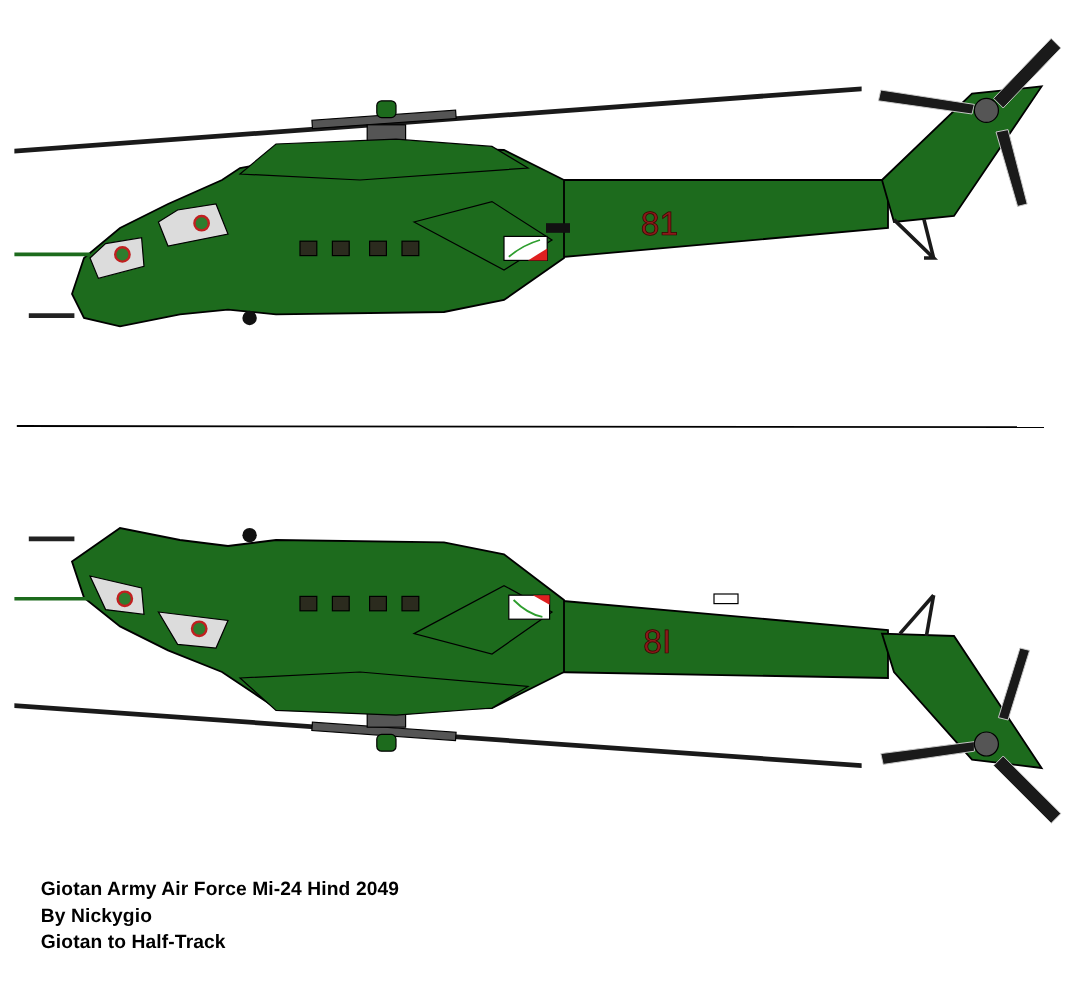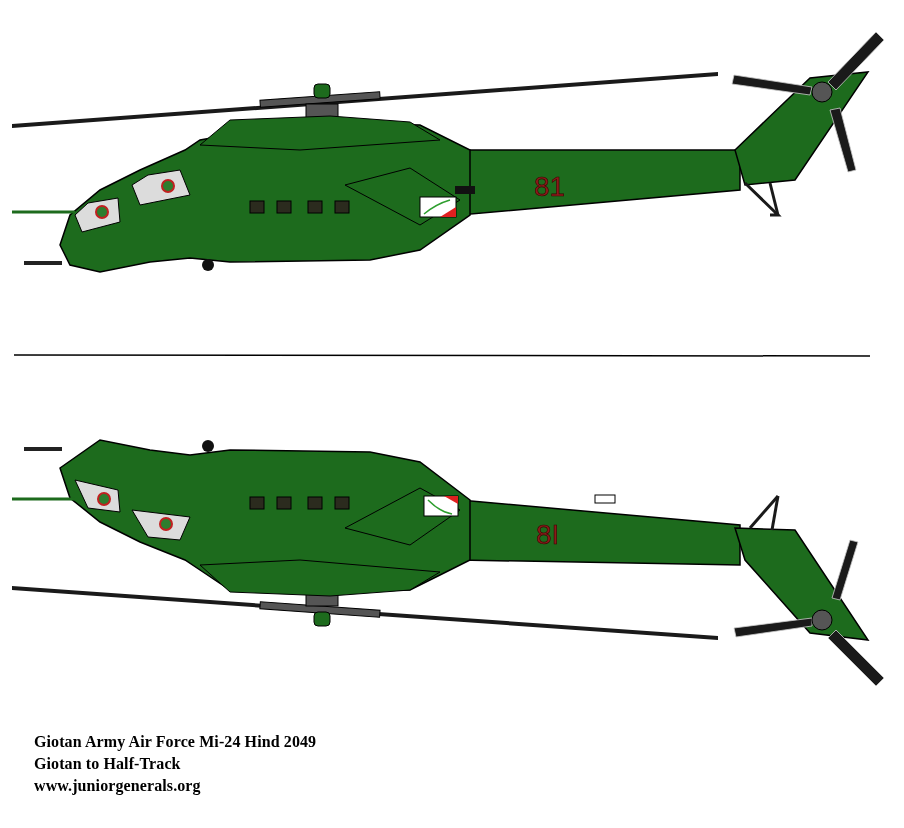--- a/index.html
+++ b/index.html
@@ -1,19 +1,19 @@
 <!DOCTYPE html>
 <html><head>
 <meta charset="utf-8">
 <style>
   html, body { margin:0; padding:0; background:#ffffff; }
   body { width:904px; height:828px; position:relative; overflow:hidden; font-family:"Liberation Sans", sans-serif; }
   .art { position:absolute; left:0; top:0; }
   .credits { position:absolute; left:34px; top:731px; }
-  .credits div { font-weight:bold; font-size:16px; line-height:22px; color:#000; letter-spacing:0.1px;font-family:Liberation Serif, serif; }
+  .credits div { font-weight:bold; font-size:16px; line-height:22px; color:#000; letter-spacing:0.1px; }
 </style>
 </head>
 <body>
 
 <svg class="art" width="904" height="828" viewBox="0 0 904 828">
 
   <g>
 
     <polygon points="12,124 718,72 718,76 12,128" fill="#1a1a1a"></polygon>
     <rect x="260" y="96" width="120" height="7" fill="#555" stroke="#000" stroke-width="1" transform="rotate(-4 320 99)"></rect>
@@ -101,15 +101,15 @@
       <path d="M428,500 Q440,512 452,514" fill="none" stroke="#2e9e2e" stroke-width="1.5"></path>
     </g>
     <text x="536" y="544" font-family="Liberation Sans, sans-serif" font-size="28" fill="#8b1a1a" stroke="#3a0000" stroke-width="0.6">8I</text>
     <rect x="595" y="495" width="20" height="8" fill="#fff" stroke="#000"></rect>
     <circle cx="208" cy="446" r="6" fill="#111"></circle>
   </g>
 </svg>
 
 <div class="credits">
   <div>Giotan Army Air Force Mi-24 Hind 2049</div>
+  <div>By Nickygio</div>
   <div>Giotan to Half-Track</div>
-  <div>www.juniorgenerals.org</div>
 </div>
 
 </body></html>

